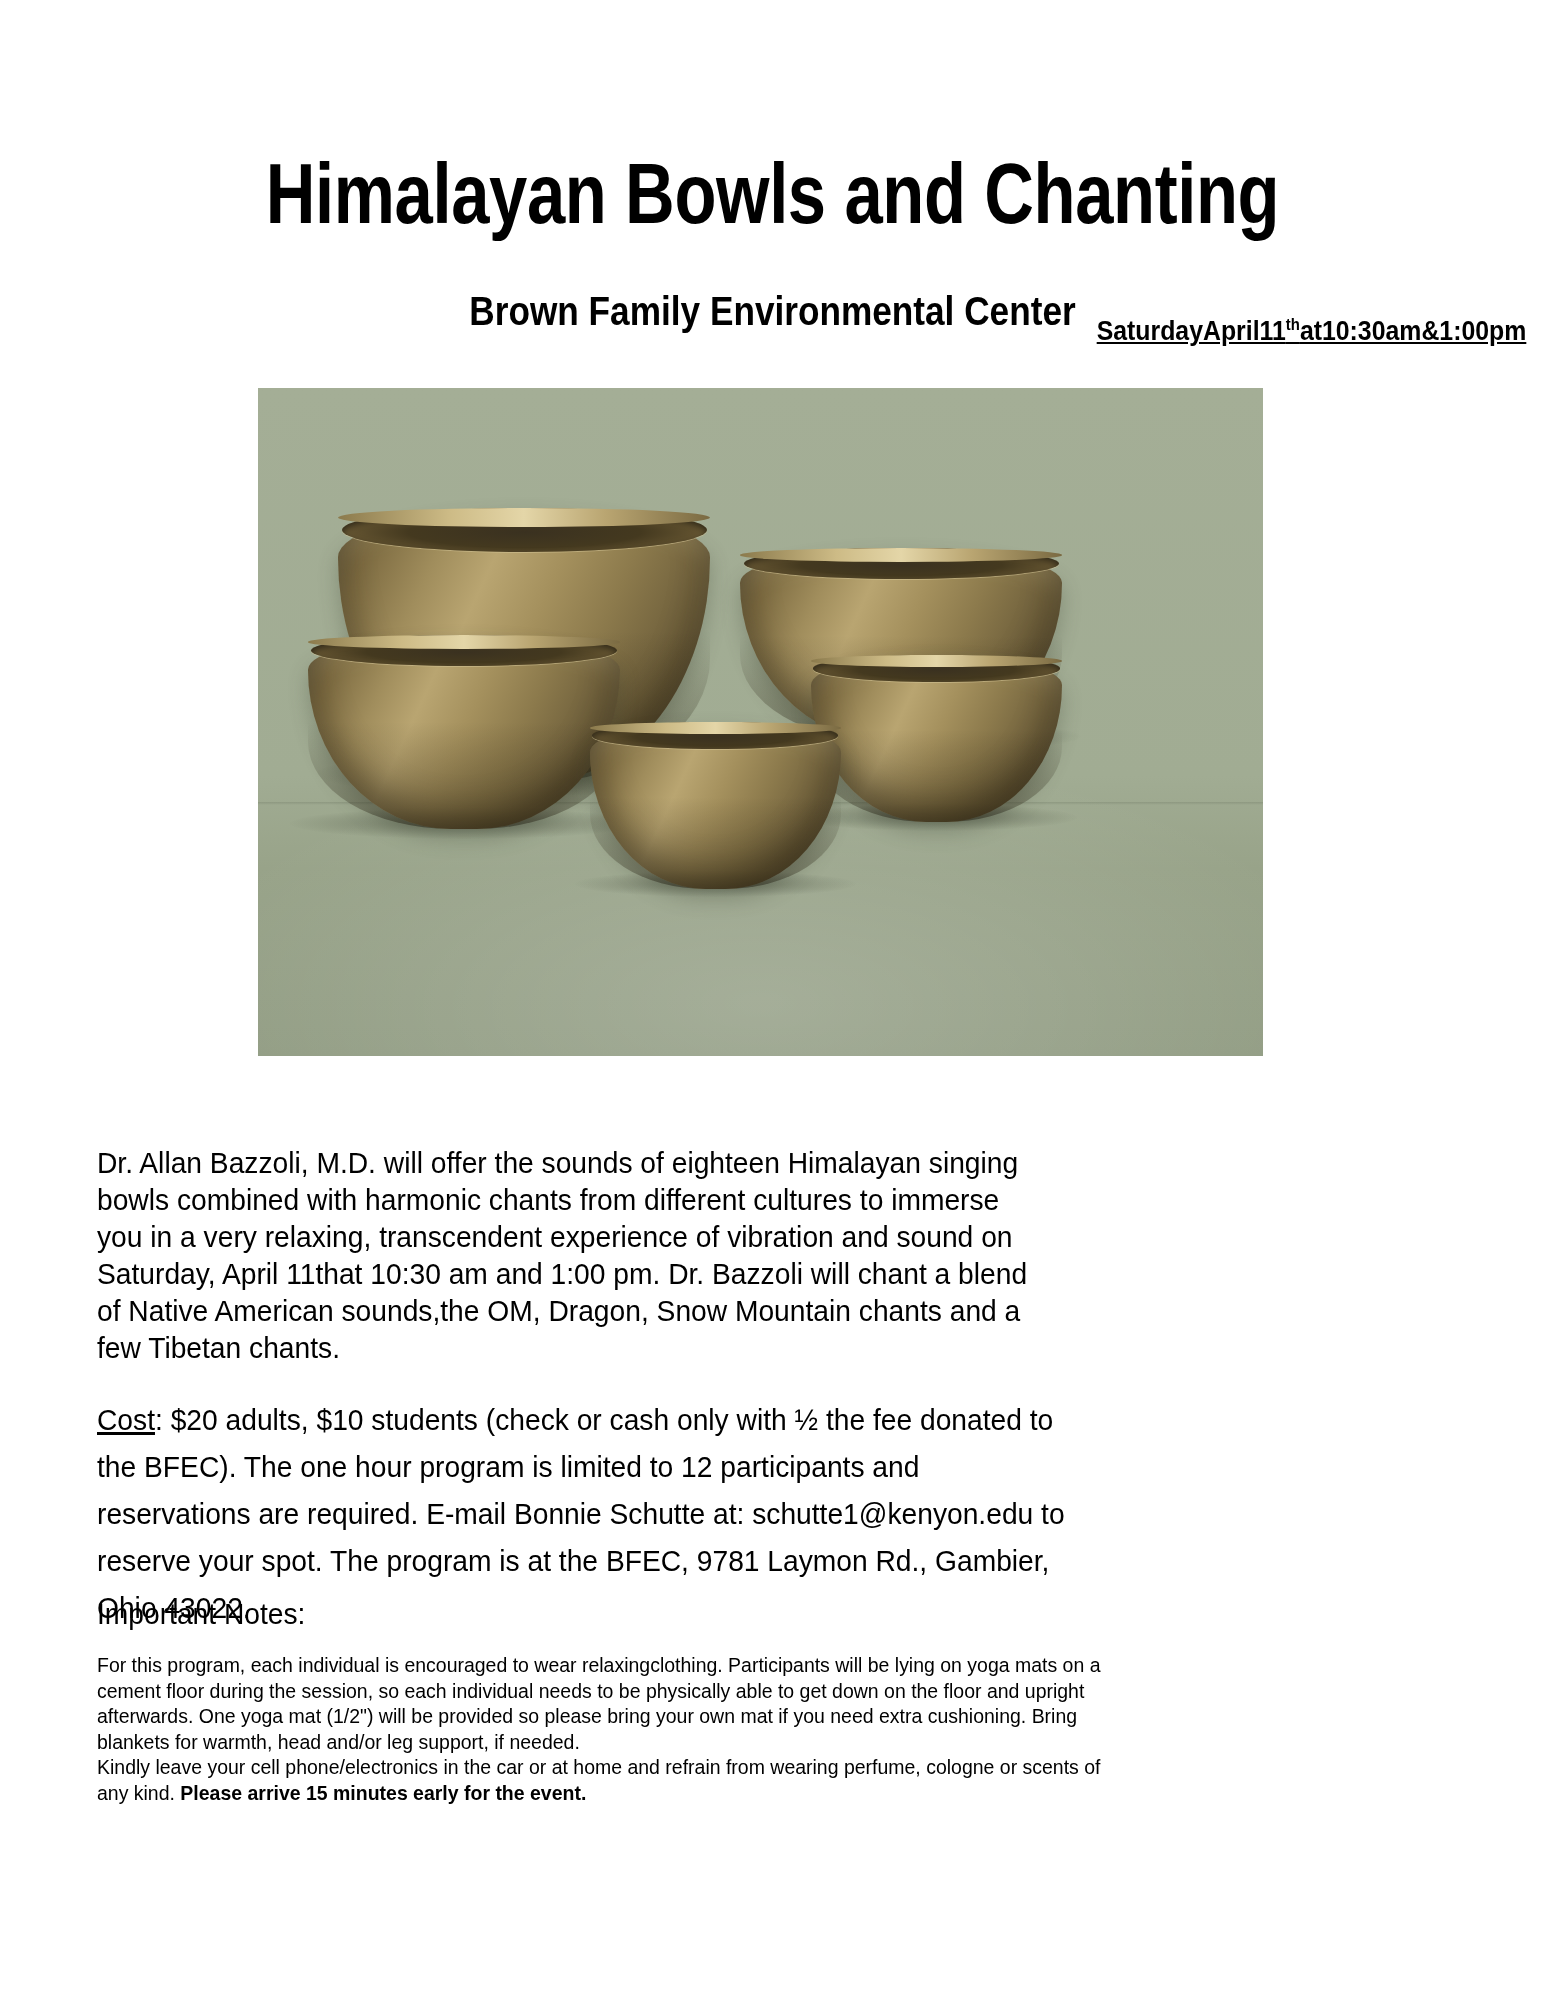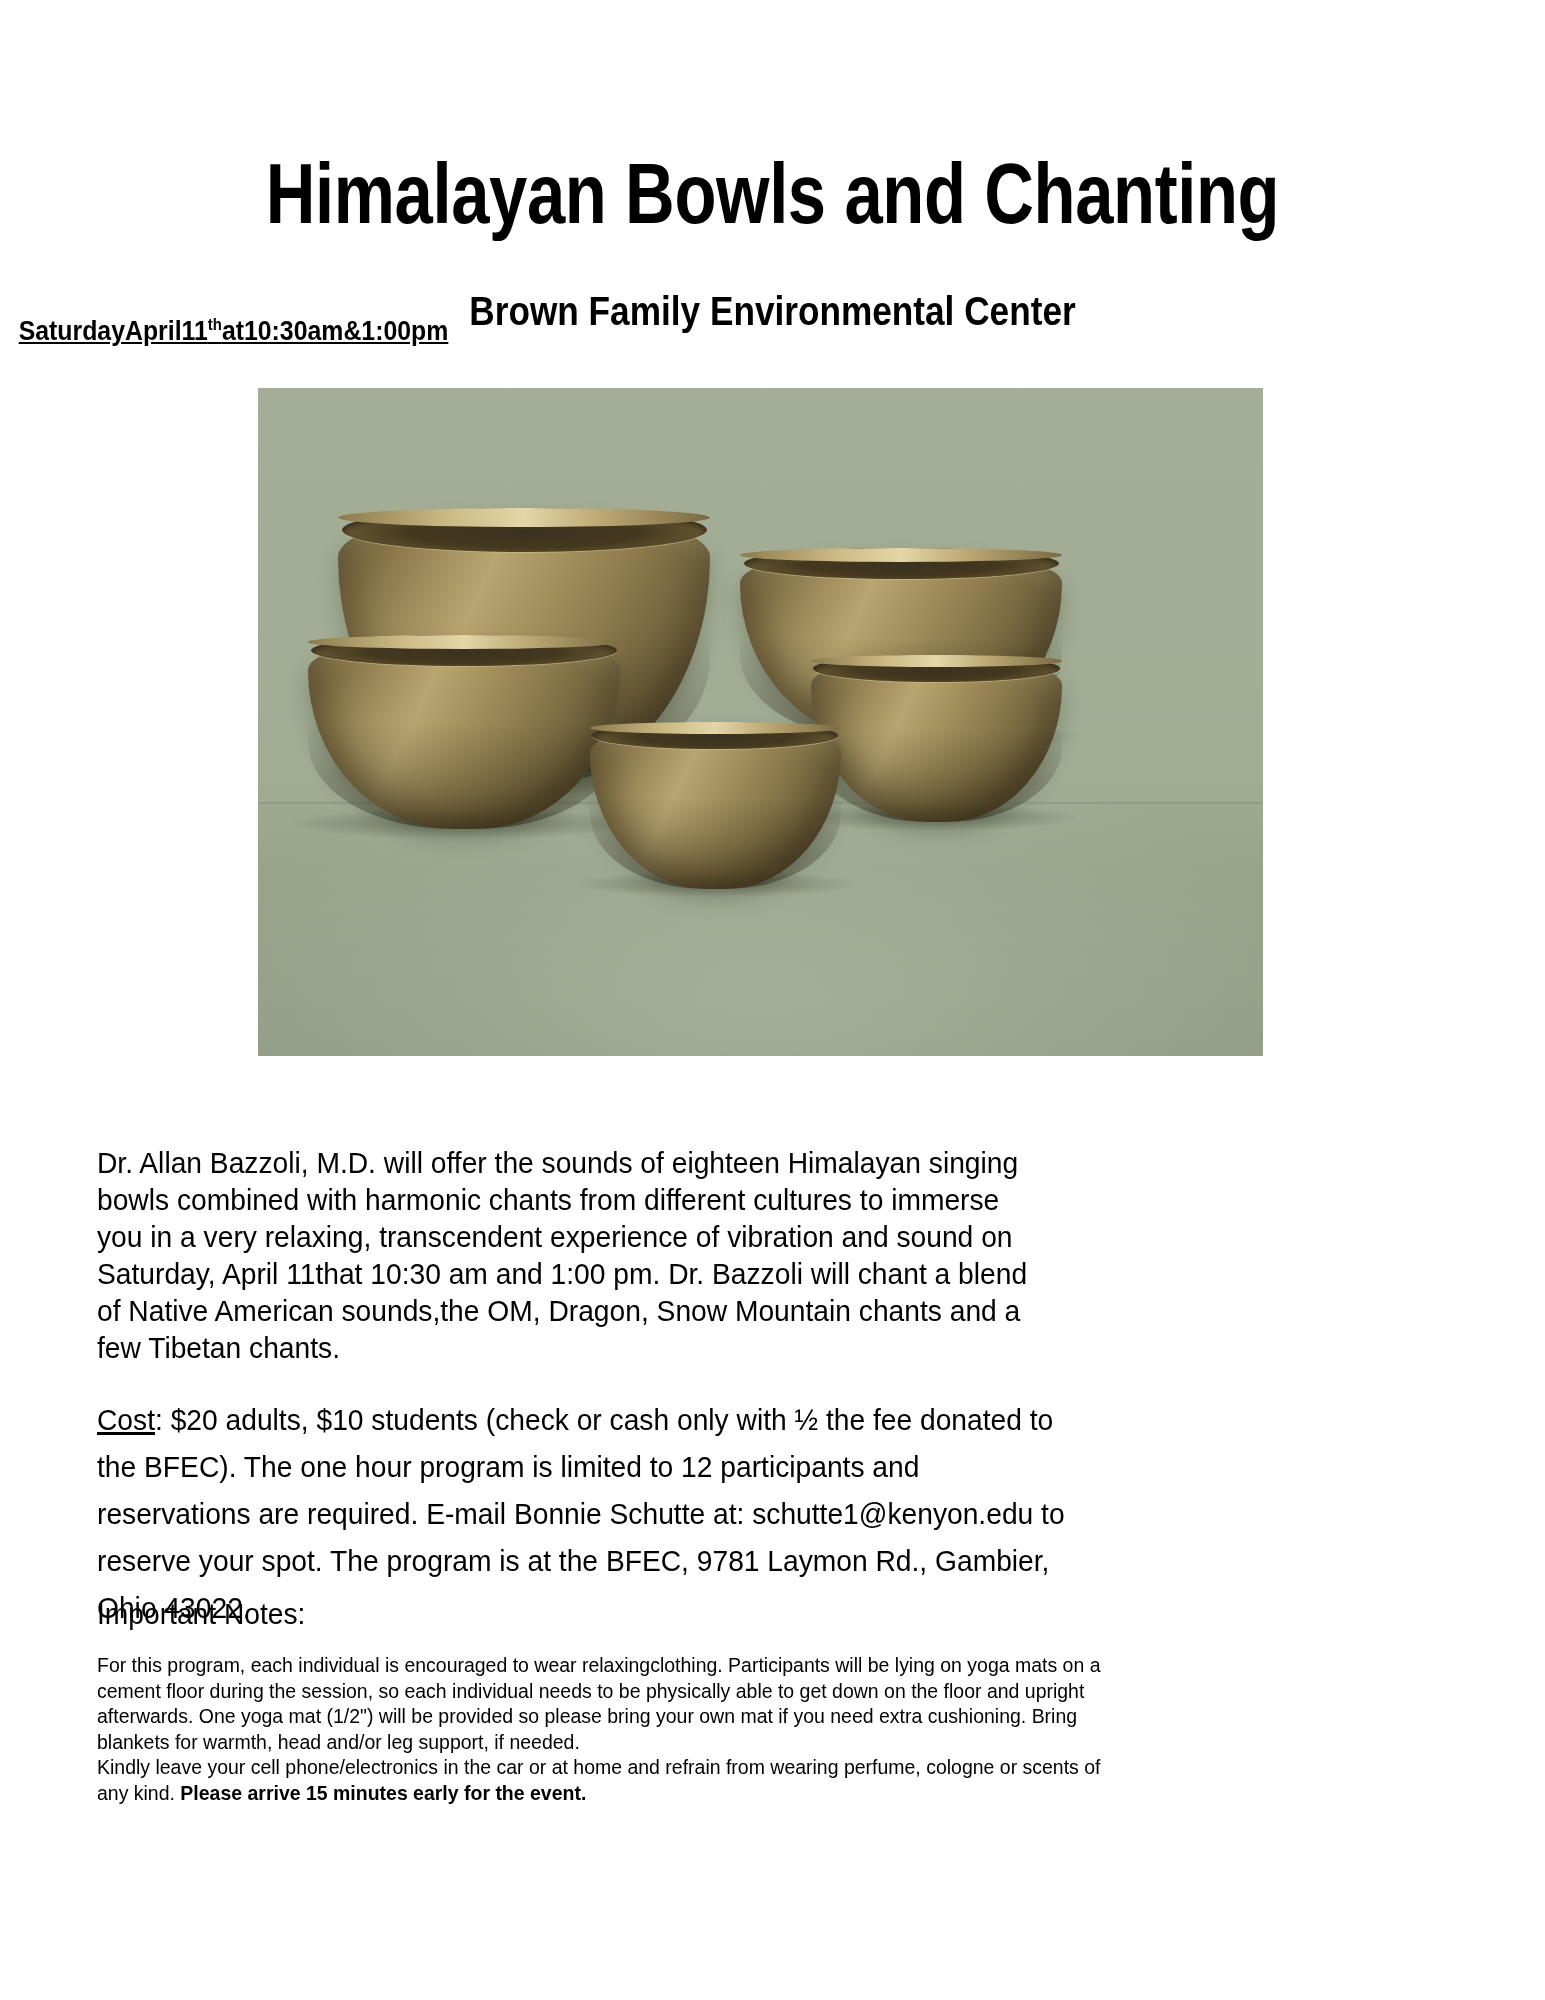--- a/index.html
+++ b/index.html
@@ -27,21 +27,21 @@
     position:absolute; left:0; top:258px; width:1545px;
     text-align:center;
     font-size:40px; font-weight:bold;
     line-height:1.0;
     transform:scaleX(0.88);
     transform-origin:50% 50%;
     white-space:nowrap;
   }
   .datewrap {
     position:absolute; left:0; top:315px; width:1545px;
-    text-align:left;
+    text-align:right;
   }
   .dateline {
     display:inline-block;
     font-size:27px; font-weight:bold;
     text-decoration:underline;
     text-underline-offset:2px;
     transform:scaleX(0.92);
     transform-origin:50% 50%;
     white-space:nowrap;
   }

